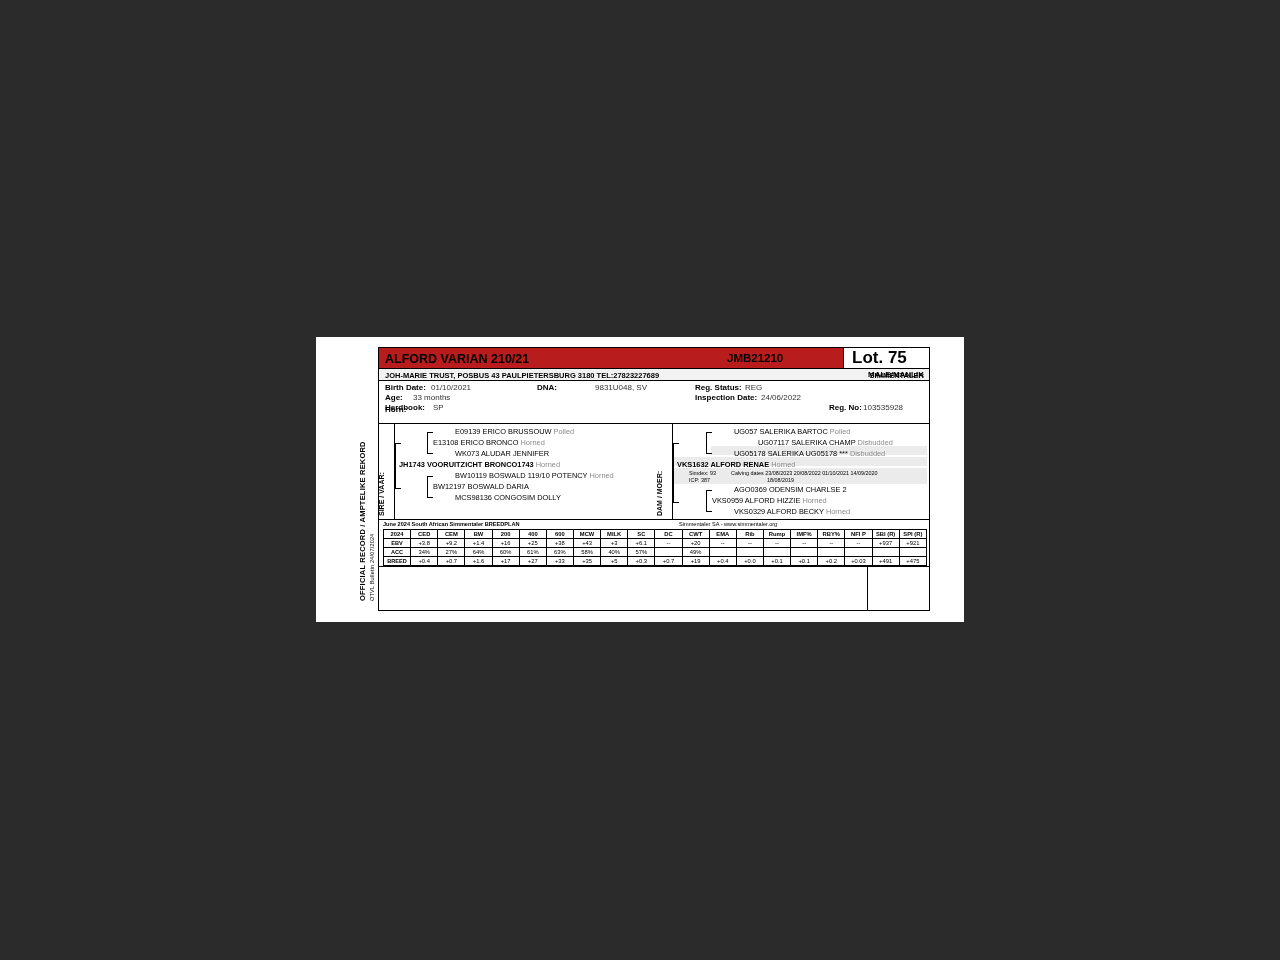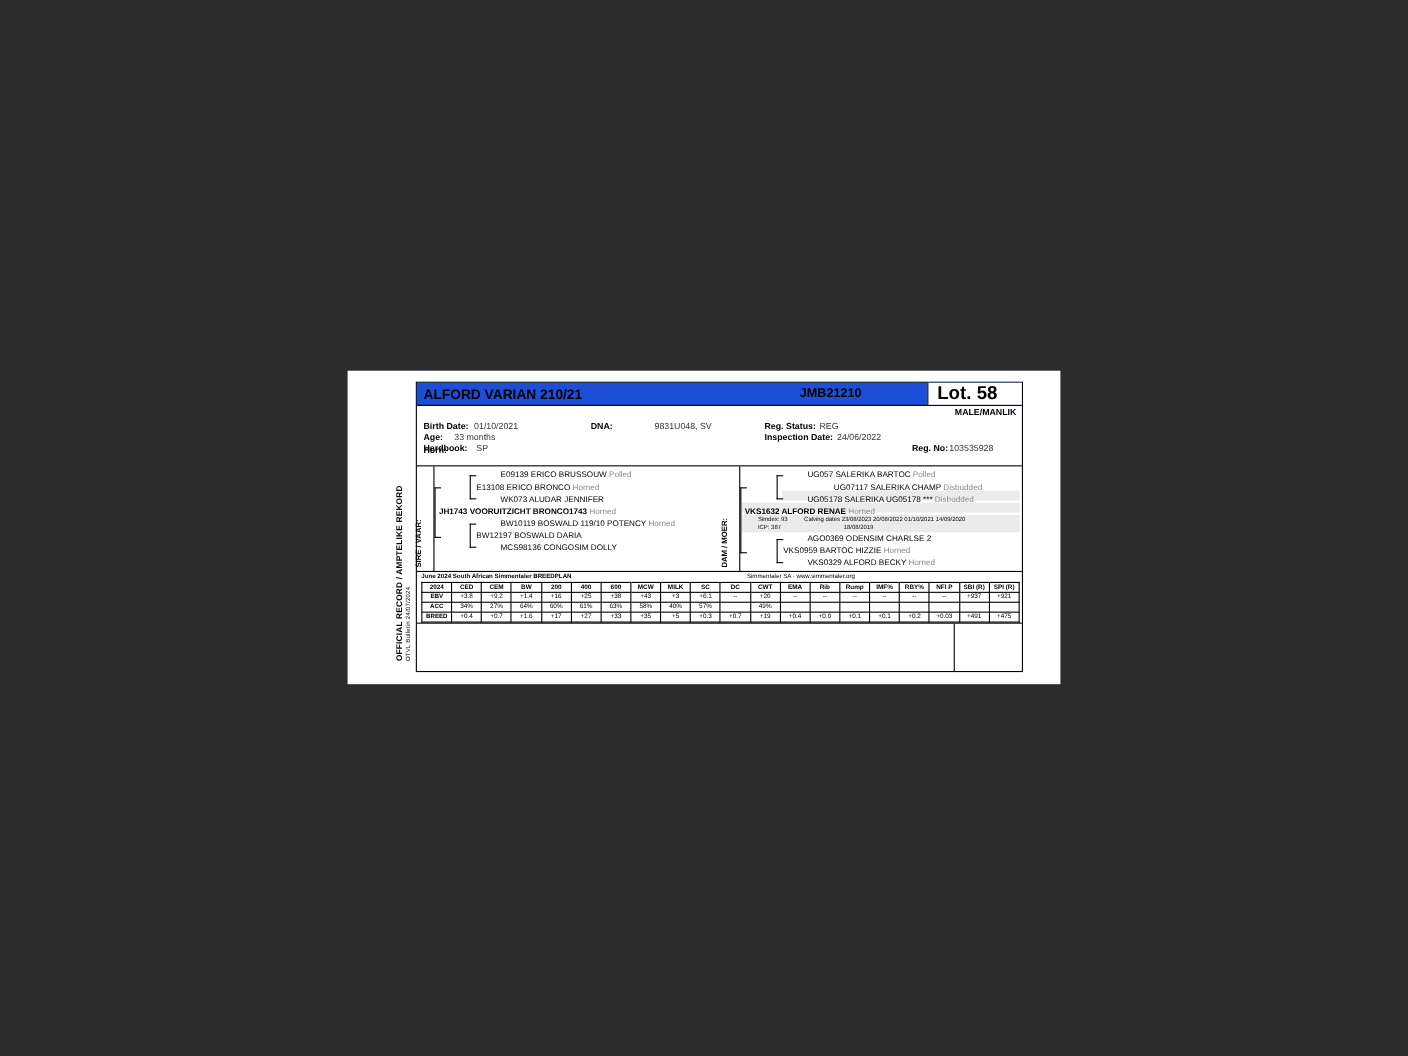--- a/index.html
+++ b/index.html
@@ -50,21 +50,21 @@
     font-weight: normal;
     font-size: 5.5px;
   }
   
   .hdr-row {
     position: absolute;
     left: 0; top: 0;
     width: 100%;
     height: 21px;
     border-bottom: 1px solid #000;
-    background: #1d4ed8;
+    background: #b91c1c;
     box-sizing: border-box;
   }
   .hdr-name {
     position: absolute;
     left: 6px; top: 4px;
     font-size: 12.5px;
     font-weight: bold;
   }
   .hdr-reg {
     position: absolute;
@@ -223,24 +223,28 @@
     <span class="vt" style="left:9px; bottom:0px;">OFFICIAL RECORD / AMPTELIKE REKORD</span>
     <span class="vt sub" style="left:17px; bottom:0px;">OTVL Bulletin 24/07/2024</span>
   </div>
 
   <div class="card">
 
     <div class="hdr-row">
       <div class="hdr-name">ALFORD VARIAN 210/21</div>
       <div class="hdr-reg">JMB21210</div>
       <div class="lot-box">
-        <div class="lot-text">Lot. 58</div>
+        <div class="lot-text">Lot. 75</div>
       </div>
     </div>
 
+    <div class="addr-row">
+      <div class="addr-text">JOH-MARIE TRUST, POSBUS 43 PAULPIETERSBURG 3180 TEL:27823227689</div>
+      <div class="breed-text">SIMMENTALER</div>
+    </div>
 
     <div class="info">
       <span class="f lbl" style="left:6px; top:2px;">Birth Date:</span>
       <span class="f val" style="left:52px; top:2px;">01/10/2021</span>
 
       <span class="f lbl" style="left:6px; top:12px;">Age:</span>
       <span class="f val" style="left:34px; top:12px;">33 months</span>
 
       <span class="f lbl" style="left:6px; top:22px;">Herdbook:</span>
       <span class="f val" style="left:54px; top:22px;">SP</span>
@@ -296,21 +300,21 @@
       <span class="ped-name" style="left:355px; top:25px;"><span>UG05178 SALERIKA UG05178 ***</span> <span class="horn">Disbudded</span></span>
 
       <span class="ped-name" style="left:298px; top:36px;"><b>VKS1632 ALFORD RENAE</b> <span class="horn">Horned</span></span>
 
       <span class="ped-name" style="left:310px; top:46px; font-size:5.4px;"><span>Simdex:</span> <span>93</span></span>
       <span class="ped-name" style="left:310px; top:53px; font-size:5.4px;"><span>ICP:</span> <span>387</span></span>
       <span class="ped-name" style="left:352px; top:46px; font-size:5.4px;"><span>Calving dates</span> <span>23/08/2023  20/08/2022  01/10/2021  14/09/2020</span></span>
       <span class="ped-name" style="left:388px; top:53px; font-size:5.4px;">18/08/2019</span>
 
       <span class="ped-name" style="left:355px; top:61px;"><span>AGO0369 ODENSIM CHARLSE 2</span> <span class="horn"></span></span>
-      <span class="ped-name" style="left:333px; top:72px;"><span>VKS0959 BARTOC HIZZIE</span> <span class="horn">Horned</span></span>
+      <span class="ped-name" style="left:333px; top:72px;"><span>VKS0959 ALFORD HIZZIE</span> <span class="horn">Horned</span></span>
       <span class="ped-name" style="left:355px; top:83px;"><span>VKS0329 ALFORD BECKY</span> <span class="horn">Horned</span></span>
 
       <div class="brack" style="left:327px; top:8px; width:5px; height:20px;"></div>
       <div class="brack" style="left:327px; top:66px; width:5px; height:20px;"></div>
       <div class="brack" style="left:294px; top:19px; width:5px; height:58px;"></div>
     </div>
 
     <div class="bp">
       <div class="bp-title">June 2024 South African Simmentaler BREEDPLAN</div>
       <div class="bp-url">Simmentaler SA - www.simmentaler.org</div>

